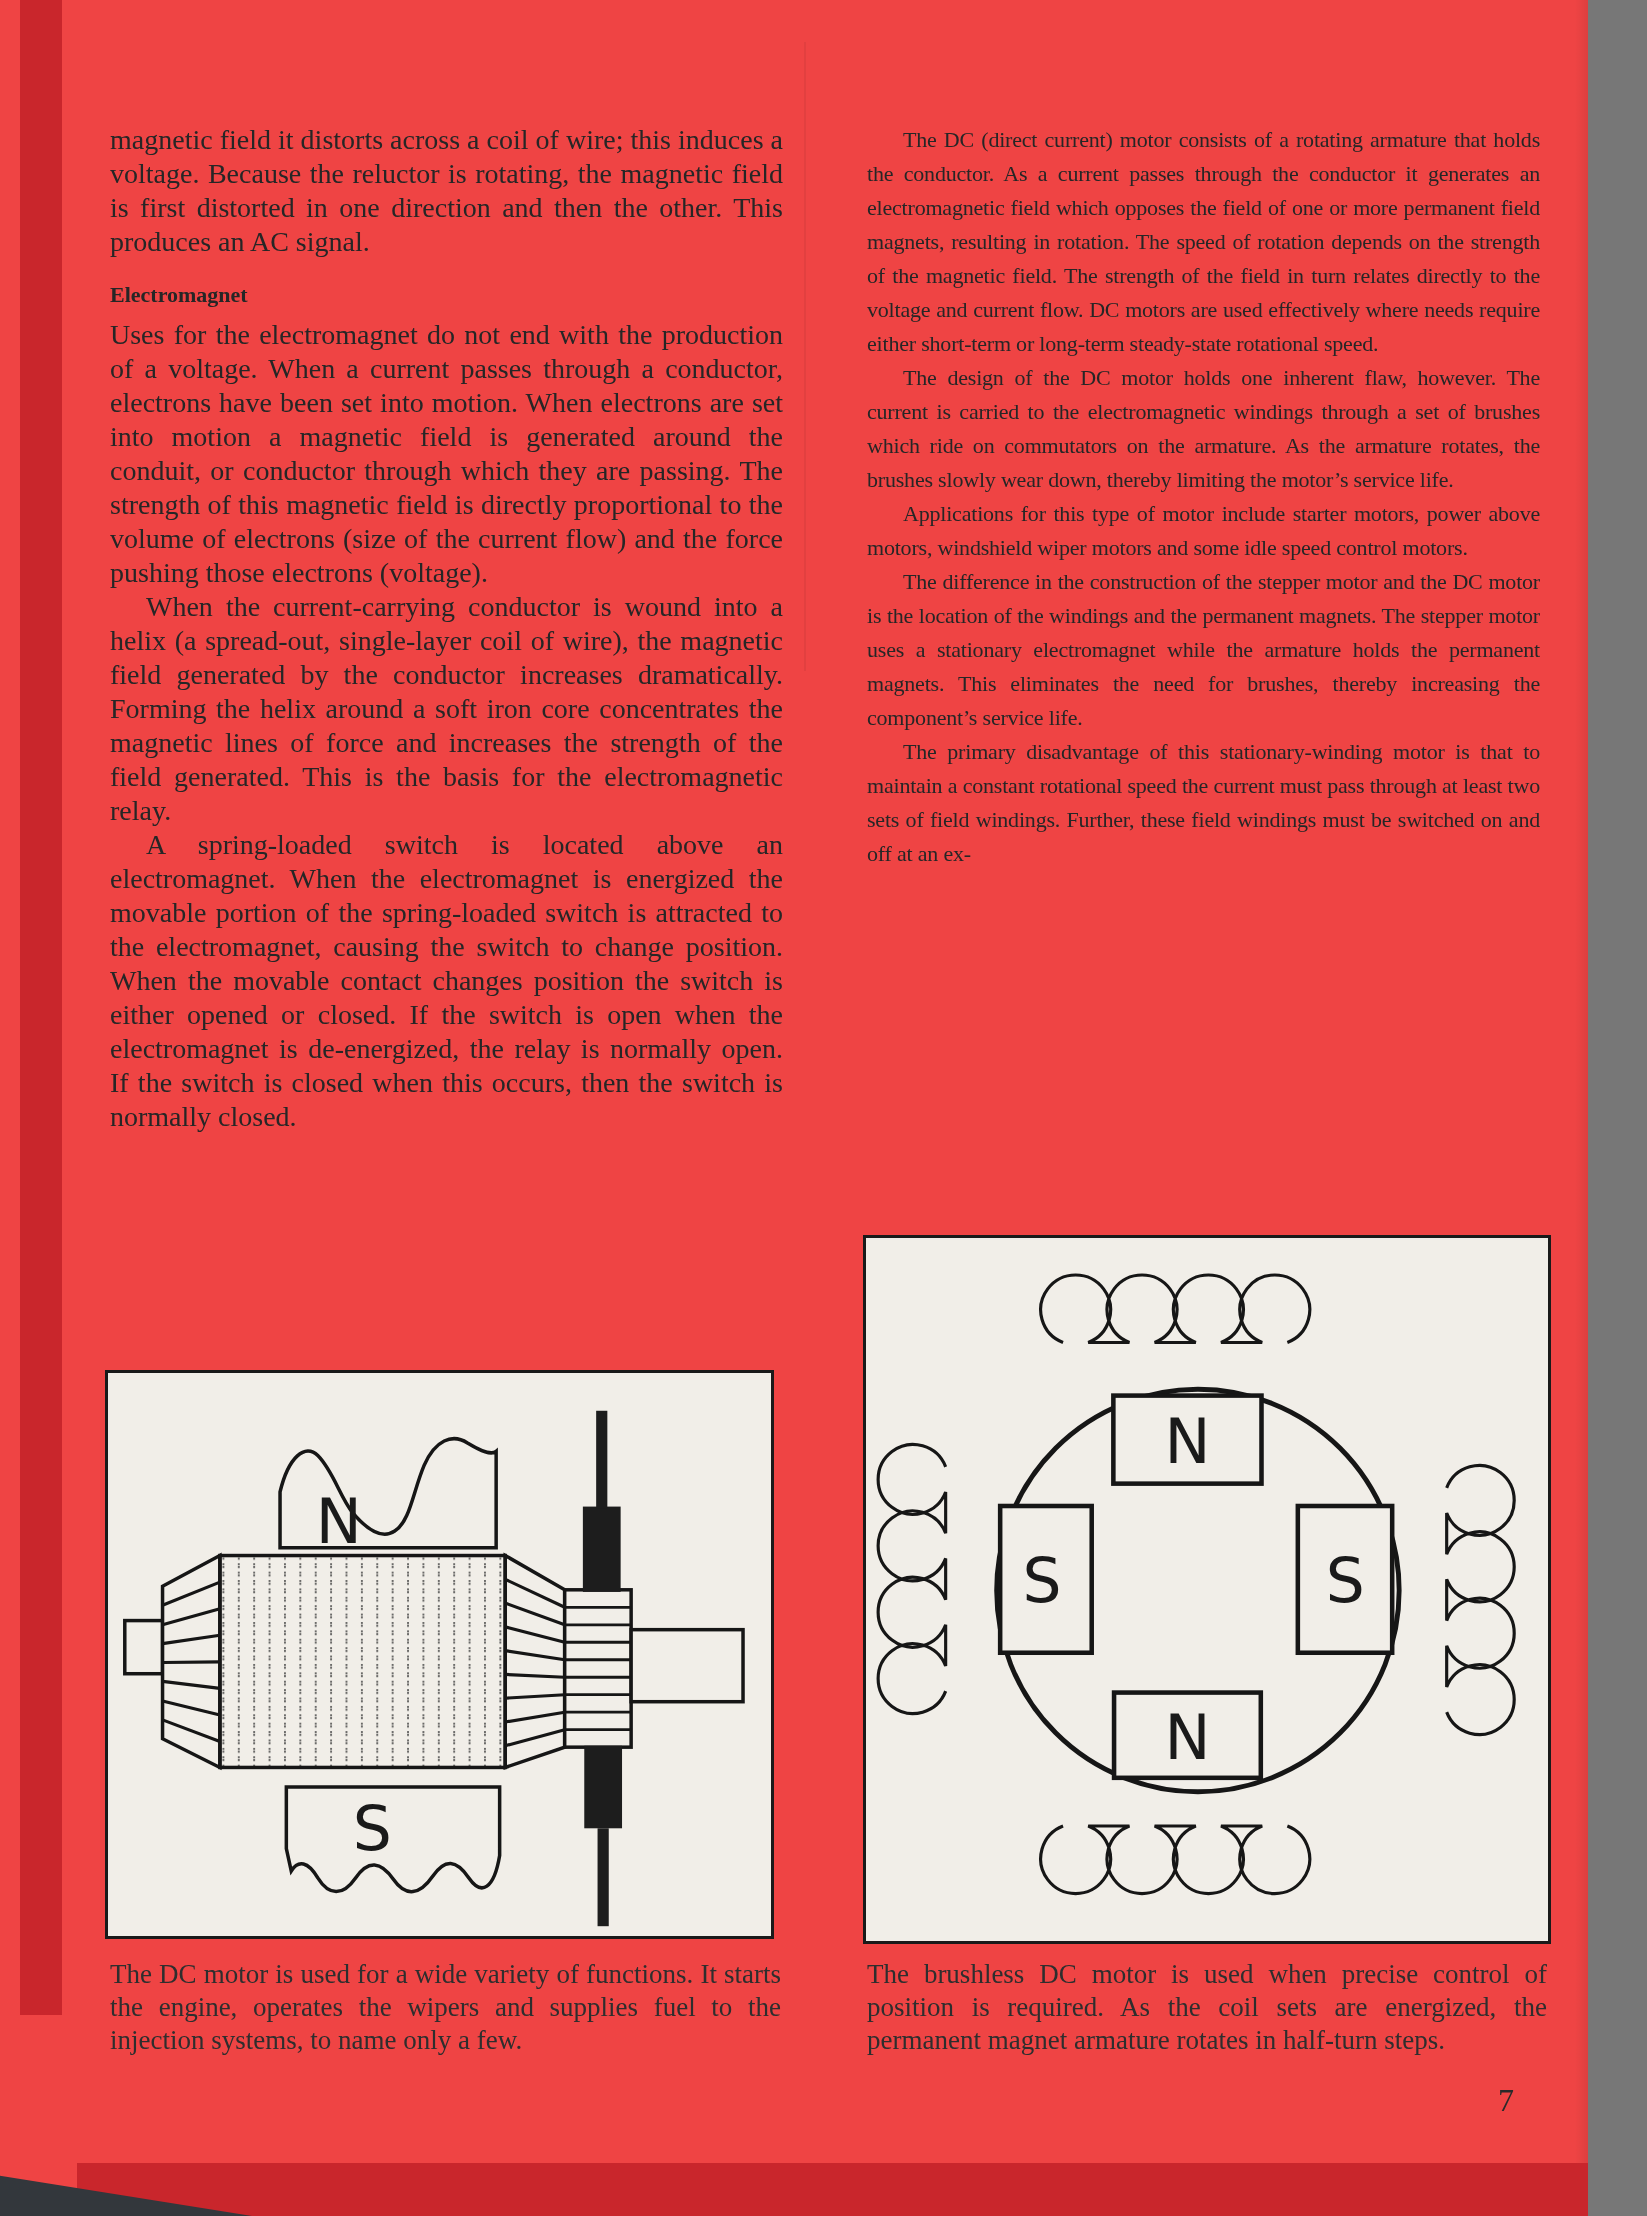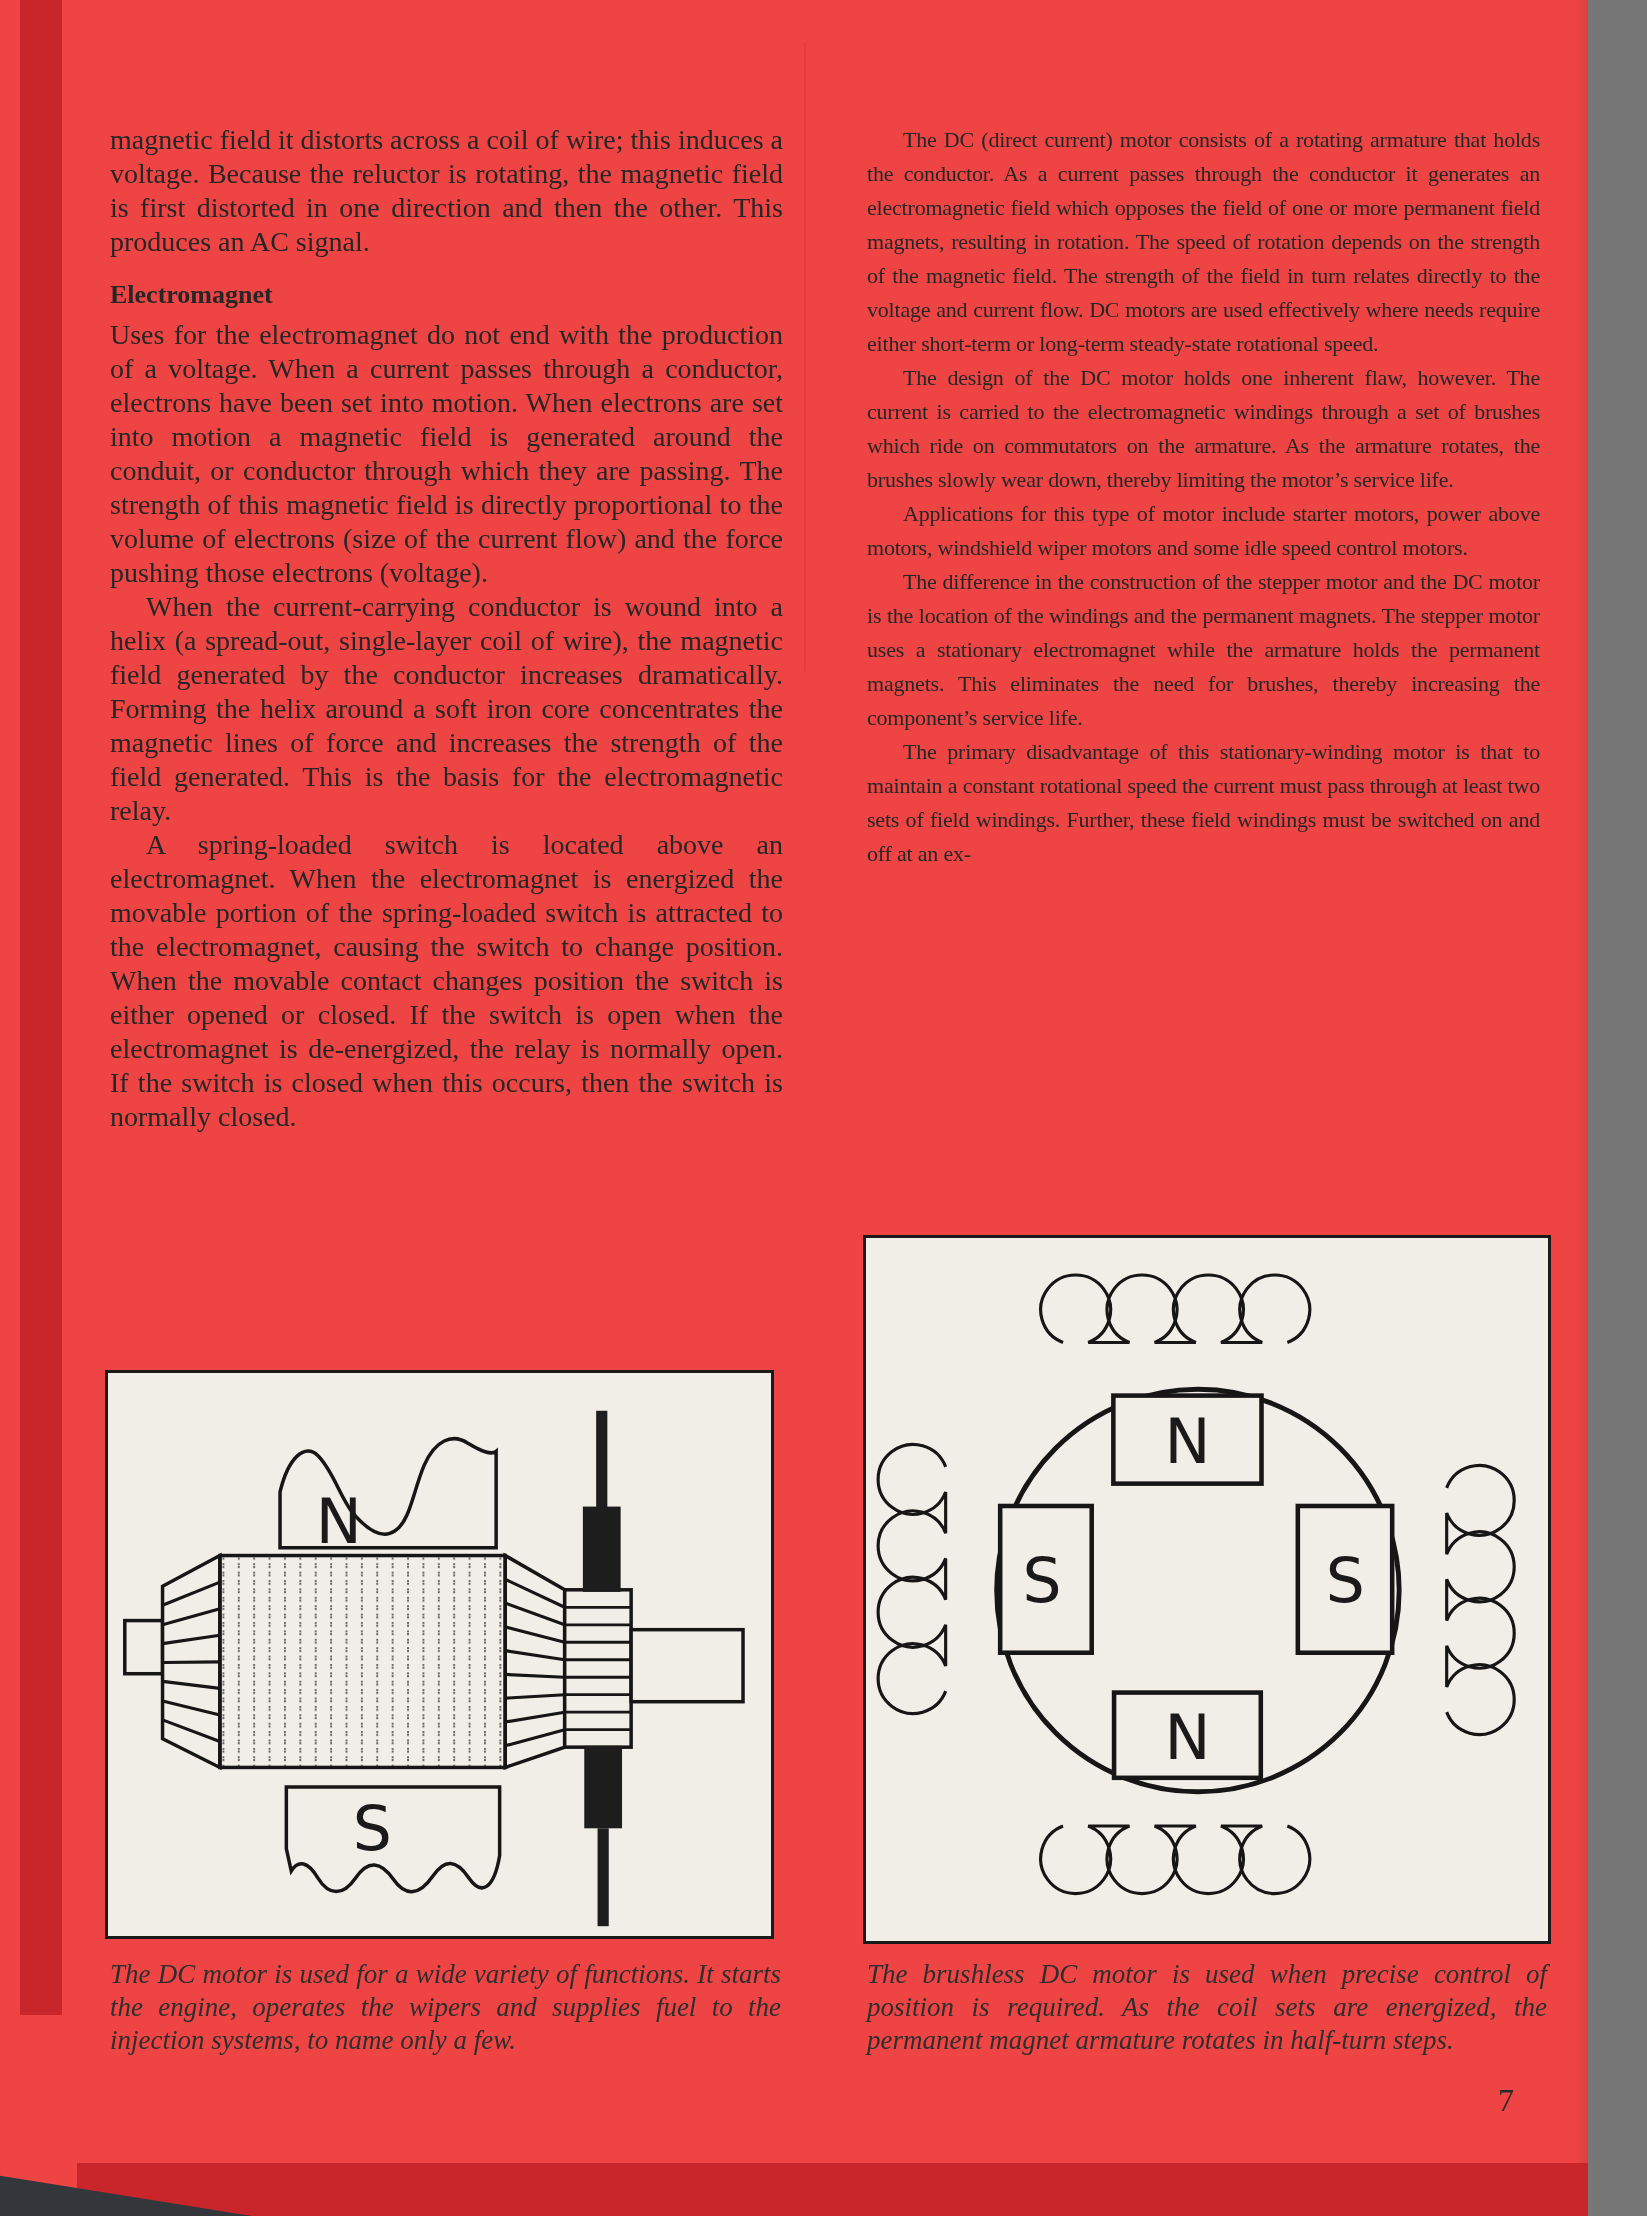--- a/index.html
+++ b/index.html
@@ -27,34 +27,34 @@
   
   .col{
     position:absolute; top:123px; width:673px;
     font-size:28px; line-height:34px; text-align:justify;
   }
   .col-left{left:110px;}
   .col-right{left:867px; font-size:22px; letter-spacing:-0.2px;}
   .col p{margin:0; text-indent:36px;}
   .col p.no-indent{text-indent:0;}
   .col h3{
-    margin:18px 0 5.6px 0; font-size:26px; line-height:35px;
+    margin:18px 0 5.6px 0; font-size:22px; line-height:35px;
     font-weight:bold; text-indent:0;
   }
   
   .figure{
     position:absolute; border:3.5px solid #1a1a1a; background:#f1eee8;
   }
   .figure-left{left:105px; top:1370px; width:663px; height:563px;}
   .figure-right{left:863px; top:1235px; width:682px; height:703px;}
   .figure svg{display:block; width:100%; height:100%;}
   
   .caption{
     position:absolute; top:1958px; width:671px;
-    font-style:italic; font-size:27px; line-height:33px;
+    font-size:27px; line-height:33px;
     text-align:justify; color:#2e2e2e;
   }
   .caption-left{left:110px;}
   .caption-right{left:867px; width:680px;}
   .page-number{
     position:absolute; left:1498px; top:2082px;
     font-size:32px; color:#2a2a2a;
   }
 </style>
 </head>

